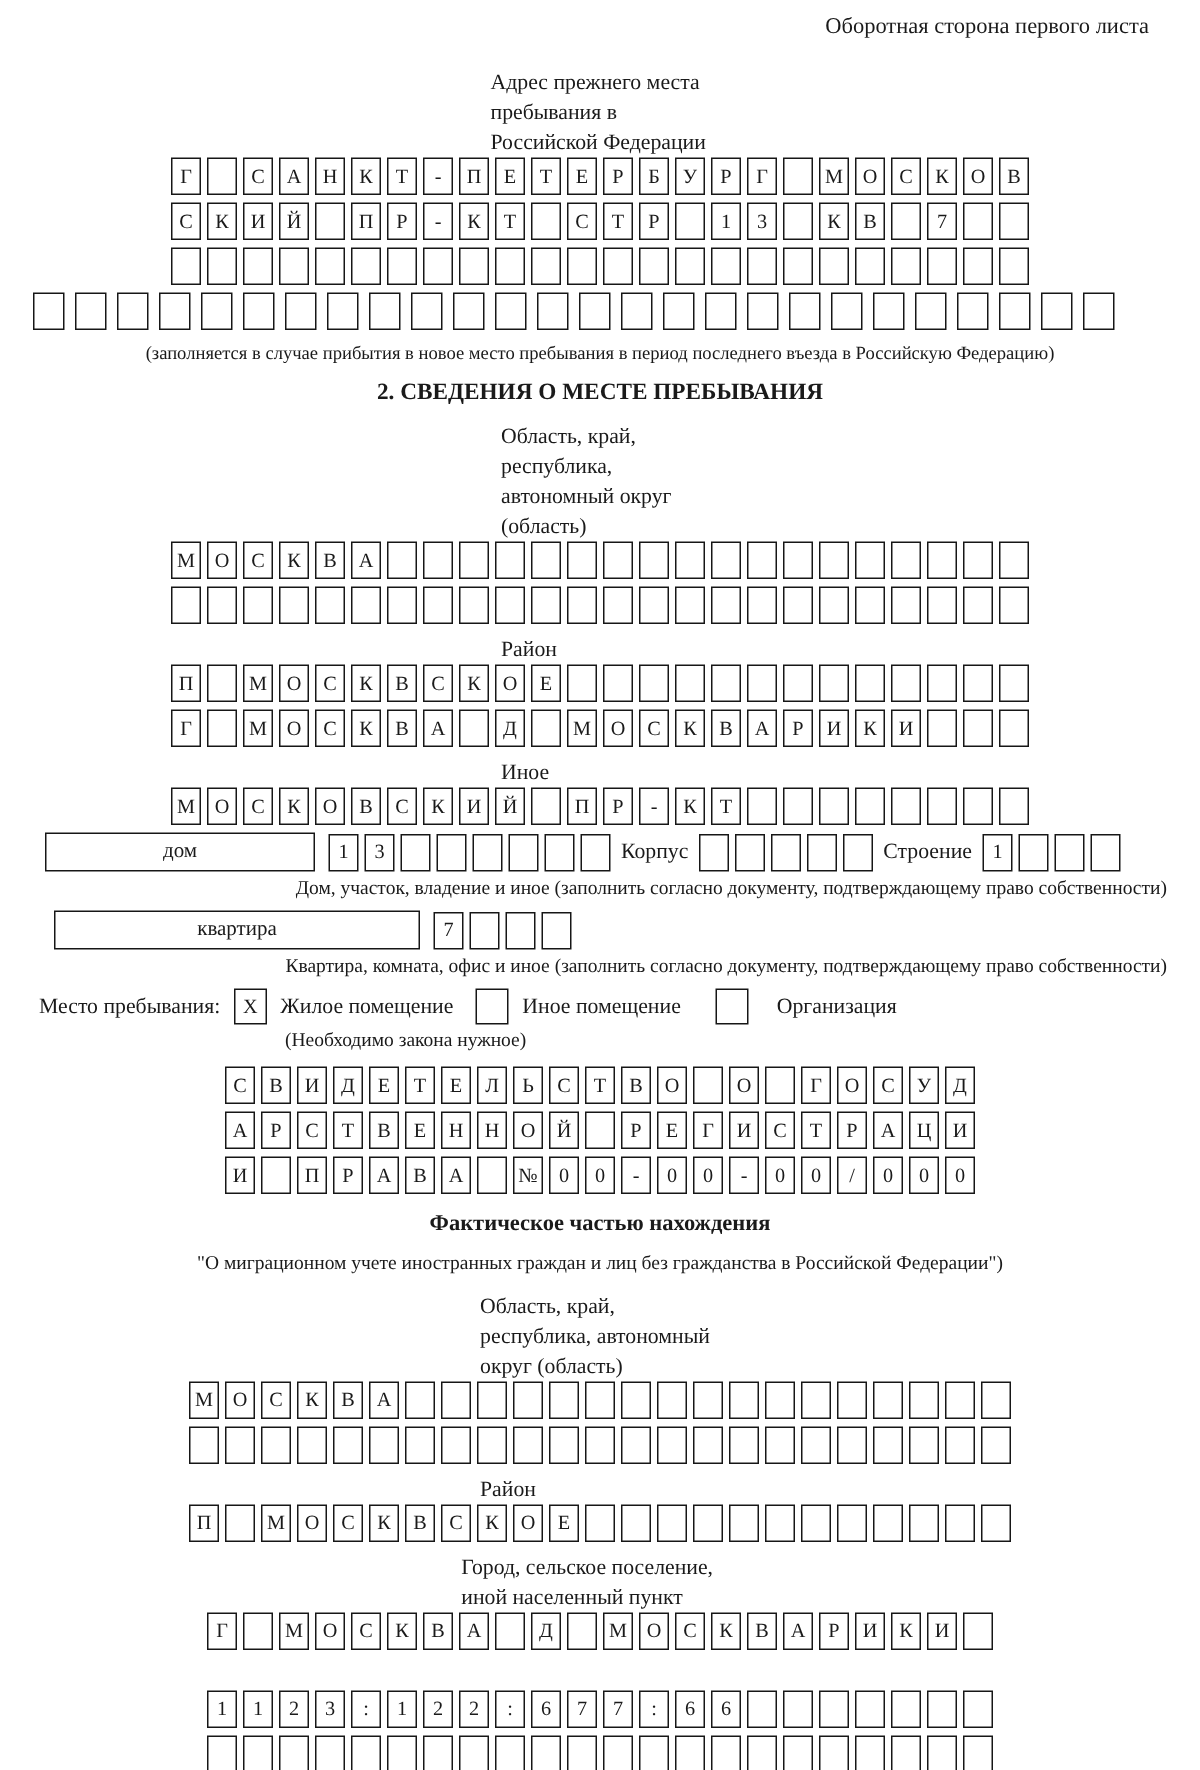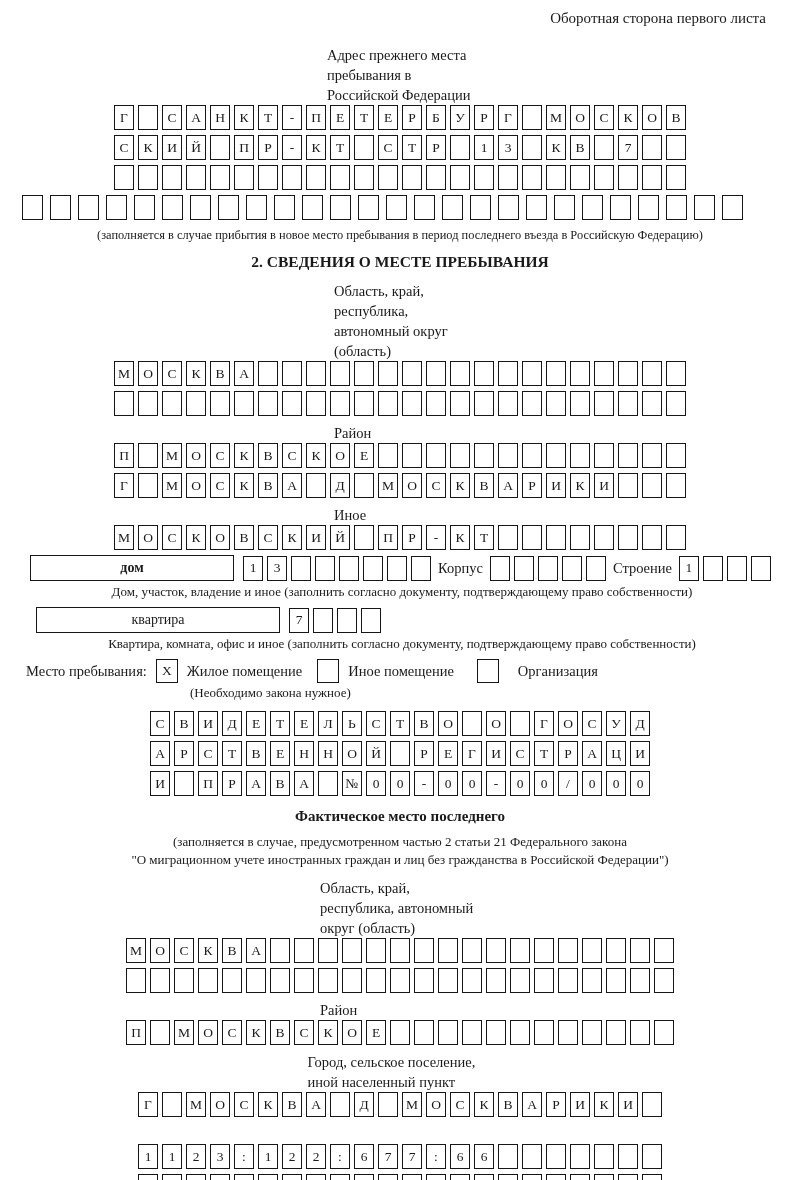--- a/index.html
+++ b/index.html
@@ -32,21 +32,21 @@
     width: 20px; height: 25px;
     border: 1.5px solid #161616;
     display: flex; align-items: center; justify-content: center;
     font-size: 13.5px; flex-shrink: 0;
     background: #fff;
   }
   .cells.wide { gap: 7px; }
   .cells.wide .cell { width: 21px; }
   .caption { font-size: 12.4px; }
   .caption.center { text-align: center; margin: 3px 0 10px 0; }
-  .caption.left { text-align: center; margin: 1px 0 7px 4px; font-size: 13px; }
+  .caption.left { text-align: right; margin: 1px 0 7px 4px; font-size: 13px; }
   .section-title {
     text-align: center; font-weight: bold; font-size: 15.5px;
     margin: 4px 0 8px 0;
   }
   .typebox {
     border: 1.5px solid #161616; height: 26px;
     display: flex; align-items: center; justify-content: center;
     font-size: 14px; flex-shrink: 0;
   }
   .house-row, .apt-row { display: flex; align-items: center; margin-bottom: 3px; }
@@ -331,21 +331,21 @@
       <div class="cell"></div>
       <div class="cell"></div>
       <div class="cell"></div>
       <div class="cell"></div>
       <div class="cell"></div>
       <div class="cell"></div>
     </div>
 </div>
 
 <div class="house-row">
-  <div class="typebox" style="width:204px;margin-left:8px;font-weight:bold;">дом</div>
+  <div class="typebox" style="width:180px;margin-left:8px;">дом</div>
   <div class="cells" style="margin-left:9px;">
       <div class="cell">1</div>
       <div class="cell">3</div>
       <div class="cell"></div>
       <div class="cell"></div>
       <div class="cell"></div>
       <div class="cell"></div>
       <div class="cell"></div>
       <div class="cell"></div>
     </div>
@@ -456,23 +456,22 @@
         <div class="cell">0</div>
         <div class="cell">0</div>
         <div class="cell">/</div>
         <div class="cell">0</div>
         <div class="cell">0</div>
         <div class="cell">0</div>
       </div>
   </div>
 </div>
 
-<div class="subtitle">Фактическое место последнего</div>
+<div class="subtitle">Фактическое частью нахождения</div>
 <div class="cap-group">
-  <div class="cap-line">(заполняется в случае, предусмотренном частью 2 статьи 21 Федерального закона</div>
   <div class="cap-line">"О миграционном учете иностранных граждан и лиц без гражданства в Российской Федерации")</div>
 </div>
 
 <div class="frow">
   <div class="flabel w160">Область, край, республика, автономный округ (область)</div>
   <div class="rowstack">
     <div class="cells">
         <div class="cell">М</div>
         <div class="cell">О</div>
         <div class="cell">С</div>

